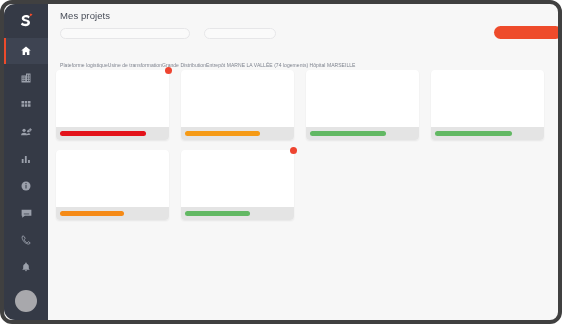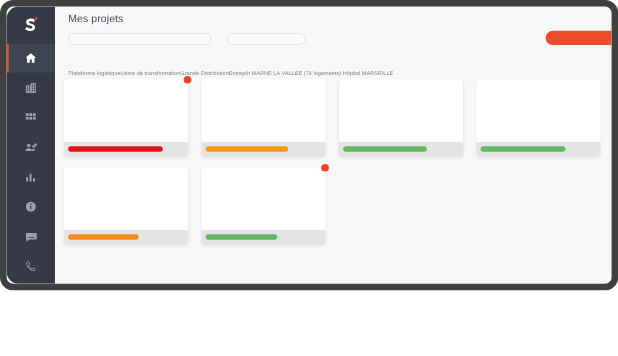--- a/index.html
+++ b/index.html
@@ -4,26 +4,26 @@
 <style>
   html, body {
     margin: 0;
     padding: 0;
     background: #ffffff;
     font-family: "Liberation Sans", sans-serif;
   }
   #app-window {
     position: relative;
     width: 562px;
-    height: 264px;
+    height: 324px;
     overflow: hidden;
     background: #f7f7f7;
     border-radius: 12px;
     box-sizing: border-box;
-    border: 6px solid #404040;
+    border: 4px solid #404040;
   }
 
   
   #sidebar {
     position: absolute;
     left: 0; top: 0; bottom: 0;
     width: 44px;
     background: #353a46;
     border-top-left-radius: 11px;
     border-bottom-left-radius: 11px;

